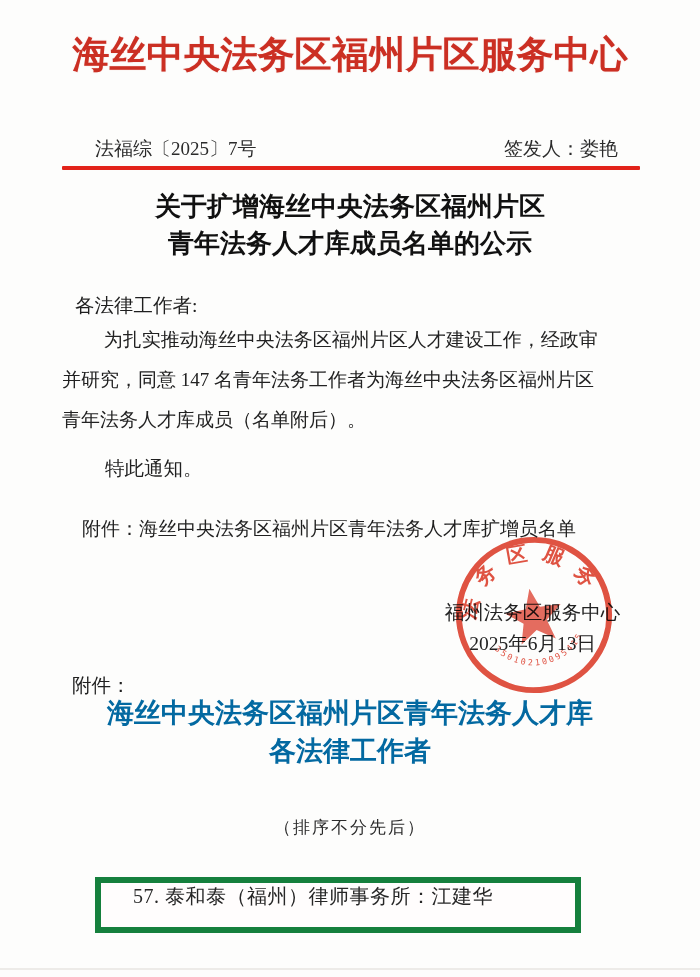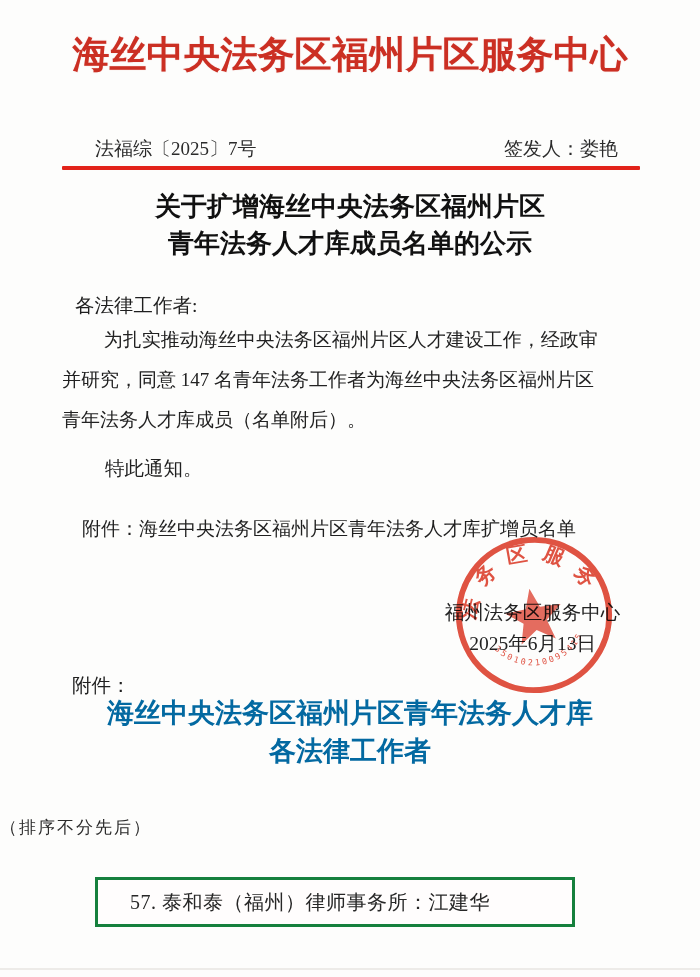--- a/index.html
+++ b/index.html
@@ -77,28 +77,28 @@
     position:absolute;top:672px;left:72px;
     font-size:19.5px;
   }
   .attach-title{
     position:absolute;top:696px;left:0;right:0;
     text-align:center;font-size:27px;font-weight:700;
     line-height:38px;color:#0369a1;font-family:Liberation Mono, monospace;
   }
   .sort-note{
     position:absolute;top:816px;left:0;right:0;
-    font-size:17px;letter-spacing:2px;color:#2b2b2b;
+    text-align:center;font-size:17px;letter-spacing:2px;color:#2b2b2b;
   }
   .highlight-box{
     position:absolute;top:877px;left:95px;
     width:474px;height:44px;
-    border:3px solid #15803d;
+    border:6px solid #15803d;
     background:#fffdfd;
-    display:flex;align-items:center;
+    display:flex;
   }
   .highlight-entry{
     padding-left:32px;font-size:20px;color:#272727;
     letter-spacing:.5px;white-space:nowrap;
   }
   .page-edge-line{
     position:absolute;top:968px;left:0;right:0;height:2px;
     background:#edebe8;
   }
 </style>

